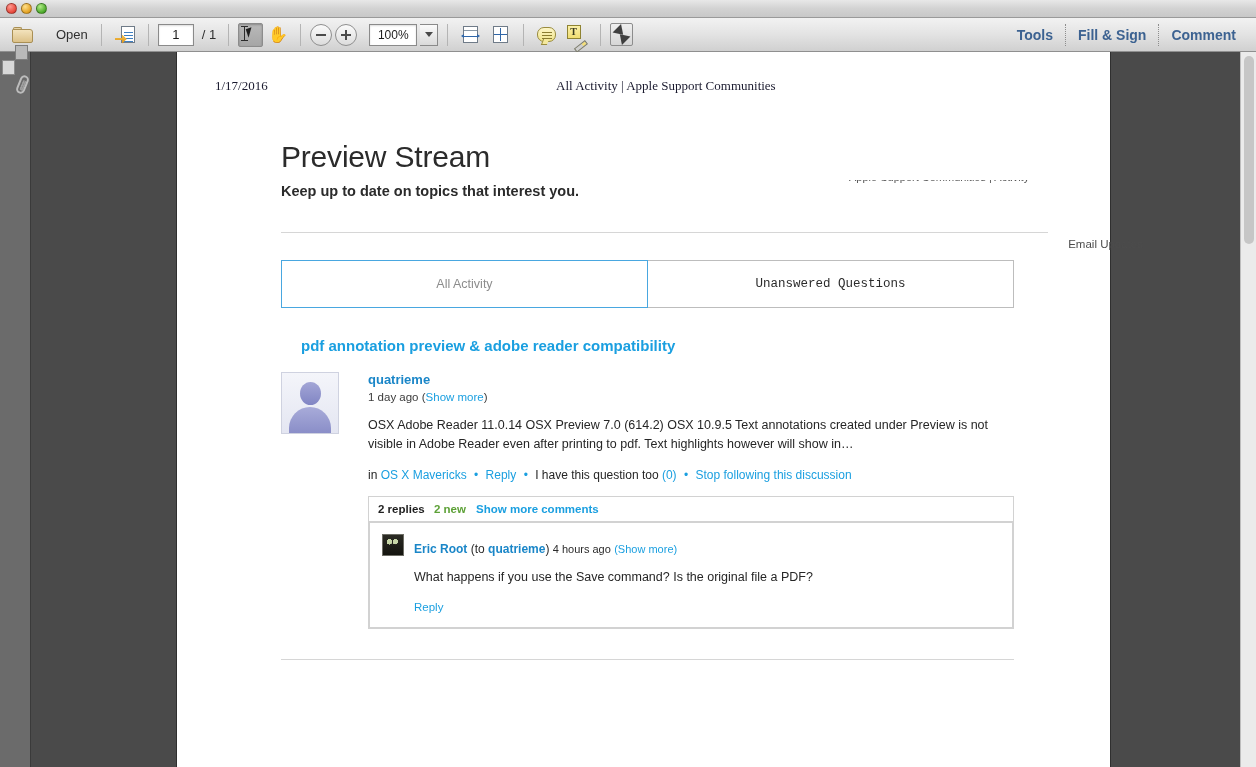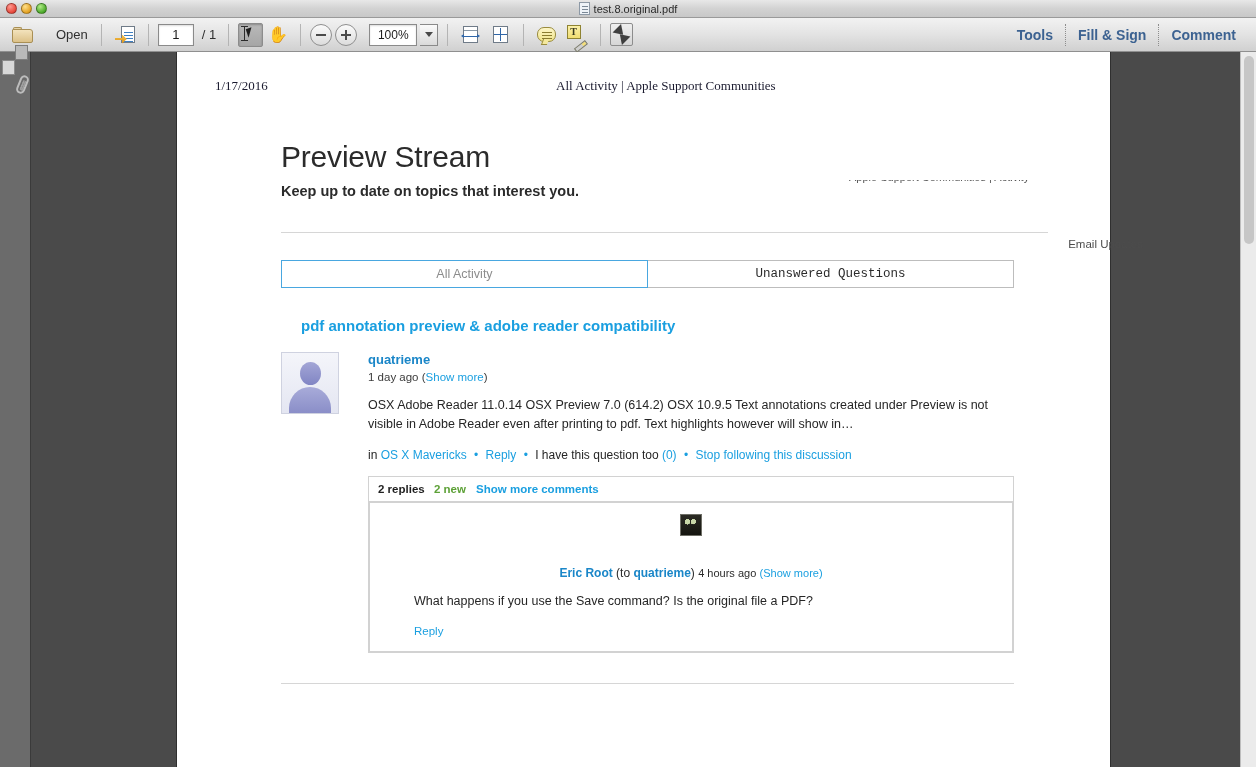--- a/index.html
+++ b/index.html
@@ -541,21 +541,21 @@
   }
 
   .tabs {
     display: flex;
     margin-top: 27px;
     width: 733px;
     margin-left: 0;
   }
   .tab {
     flex: 1;
-    height: 28px;
+    height: 48px;
     display: flex;
     align-items: center;
     justify-content: center;
     font-size: 12.5px;
     background: #fff;
     cursor: default;
   }
   .tab.active {
     border: 1px solid #49a7e0;
     color: #8c8c8c;
@@ -662,23 +662,22 @@
     margin-left: 0;
     padding: 11px 12px 14px 12px;
   }
   .comment-inner {
     border: 1px solid #d2d2d2;
     margin: -11px -12px -14px -12px;
     padding: 11px 12px 14px 12px;
   }
   .cmt-head {
     display: flex;
-    align-items: center;
-    gap: 28px;
-    flex-direction: column;
+    align-items: flex-end;
+    gap: 10px;
   }
   .cmt-avatar {
     width: 22px; height: 22px;
     flex: none;
     background:
       radial-gradient(circle at 32% 34%, #c8d7a8 0 14%, transparent 15%),
       radial-gradient(circle at 62% 34%, #c8d7a8 0 14%, transparent 15%),
       linear-gradient(to bottom, #2b2b24, #14140f);
       border: 1px solid #6e6e66;
   }
@@ -729,24 +728,20 @@
 </head>
 <body>
 
 <div id="app">
 
   <div class="titlebar">
     <div class="traffic">
       <div class="light close"></div>
       <div class="light min"></div>
       <div class="light max"></div>
-    </div>
-    <div class="title-center">
-      <span class="doc-ico"></span>
-      <span>test.8.original.pdf</span>
     </div>
   </div>
 
   <div class="toolbar">
 
     <div class="tb-btn">
       <span class="ico-folder">
         <span class="tab"></span>
           <span class="back"></span>
       </span>

